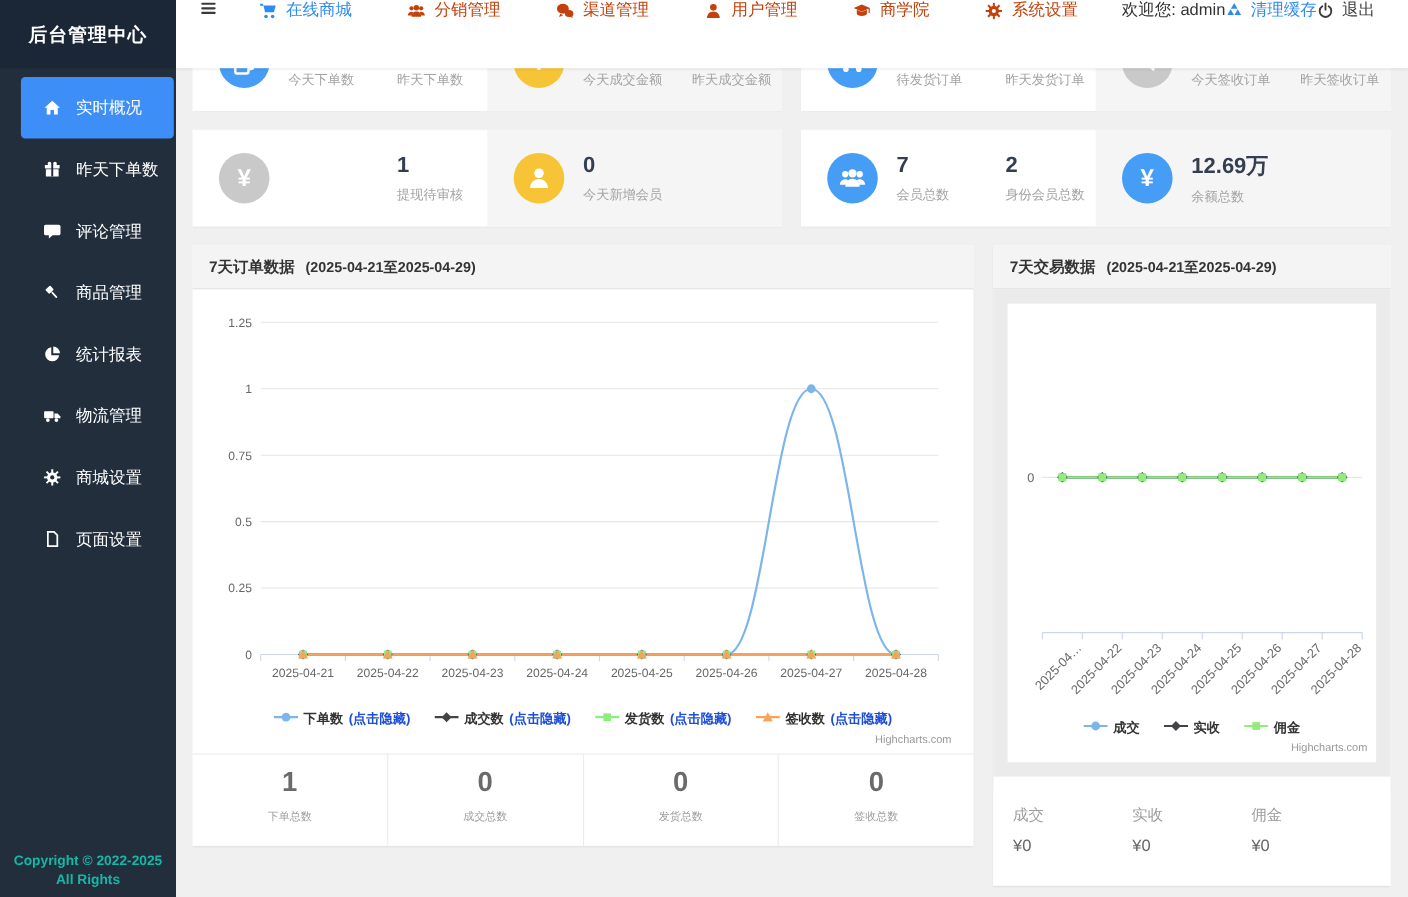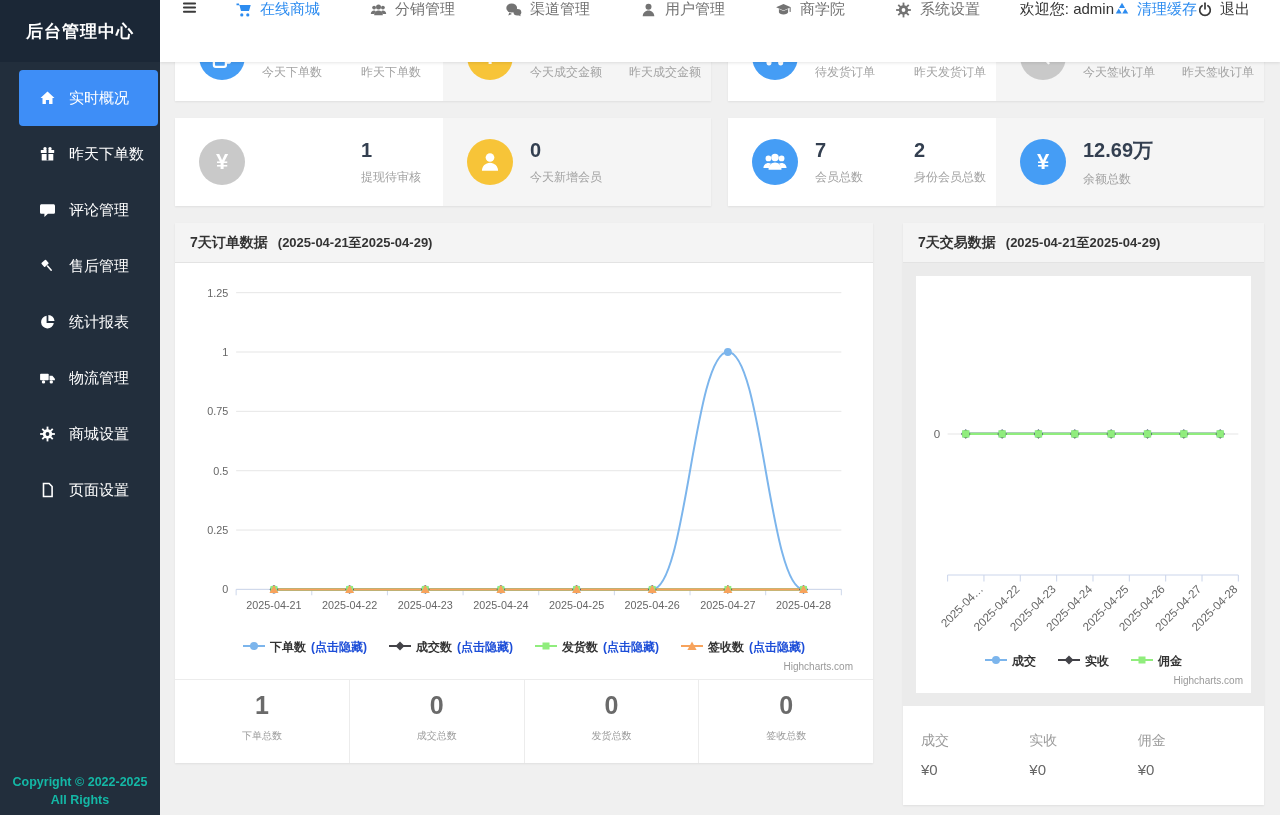--- a/index.html
+++ b/index.html
@@ -37,21 +37,21 @@
   }
   
   .navbar {
     position:fixed; left:160px; right:0; top:0; height:62px;
     background:#fff; display:flex; align-items:flex-start; z-index:15;
     box-shadow:0 1px 3px rgba(0,0,0,.10); --bg:#fff;
   }
   .hamburger { padding:0 6px 0 22px; display:flex; align-items:center; cursor:pointer; color:#3a3a3a; border:none; background:none; }
   .hamburger svg { width:15px; height:15px; }
   .topmenu { display:flex; align-items:center; gap:50px; margin-left:32px; }
-  .top-item { display:flex; align-items:center; gap:8px; font-size:15px; color:#737373; cursor:pointer; white-space:nowrap; }
+  .top-item { display:flex; align-items:center; gap:8px; font-size:15px; color:#c2410c; cursor:pointer; white-space:nowrap; }
   .top-item .icn { width:17px; height:16px; display:inline-flex; }
   .top-item .icn svg { width:100%; height:100%; }
   .top-item.active { color:#2d8cf0; }
   .nav-right { margin-left:auto; display:flex; align-items:center; padding-right:30px; font-size:15px; }
   .nav-link { display:flex; align-items:center; gap:7px; color:#3a3a3a; cursor:pointer; text-decoration:none; white-space:nowrap; }
   .nav-link .icn { width:16px; height:16px; display:inline-flex; }
   .nav-link .icn svg { width:100%; height:100%; }
   .nav-link.blue { color:#2d8cf0; }
   .welcome { color:#333; }
   
@@ -64,21 +64,21 @@
     width:46px; height:46px; border-radius:50%; flex:none;
     display:flex; align-items:center; justify-content:center; color:#fff;
   }
   .card-icon svg { width:24px; height:24px; }
   .yen-glyph { font-size:22px; font-weight:bold; color:#fff; line-height:1; }
   .stats { flex:1; display:flex; }
   .stat { width:50%; padding-left:17px; }
   .stat .v { font-size:20px; font-weight:bold; color:#333f50; }
   .stat .l { font-size:12px; color:#a3a3a3; margin-top:7px; white-space:nowrap; }
   
-  .charts { display:flex; gap:30px; align-items:flex-start; }
+  .charts { display:flex; gap:18px; align-items:flex-start; }
   .panel { background:#fff; box-shadow:0 1px 2px rgba(0,0,0,.07); }
   .panel-left { flex:1; }
   .panel-right { width:361px; flex:none; }
   .panel-h {
     height:40px; background:#f4f4f4; border-bottom:1px solid #e3e3e3;
     display:flex; align-items:center; padding:0 15px; gap:10px;
     font-size:14px; font-weight:bold; color:#333;
   }
   .panel-h .sub { font-size:13px; }
   .panel-left .panel-body { padding:12px 12px 0; }
@@ -136,21 +136,21 @@
       </div>
       <div class="side-item">
         <span class="icn">
           <svg viewBox="0 0 16 16" fill="currentColor">
             <g transform="rotate(-42 8 8)">
               <rect x="5" y="1.8" width="5.9" height="5.2" rx="0.8"></rect>
               <rect x="7.2" y="7.3" width="1.6" height="7" rx="0.7"></rect>
             </g>
           </svg>
         </span>
-        <span>售后管理</span>
+        <span>商品管理</span>
       </div>
       <div class="side-item">
         <span class="icn">
           <svg viewBox="0 0 16 16" fill="currentColor">
             <path d="M7.1 1.7A6.4 6.4 0 1 0 14.3 8.9H7.1z"></path>
             <path d="M8.9 1a6.4 6.4 0 0 1 6.1 6.1H8.9z"></path>
           </svg>
         </span>
         <span>统计报表</span>
       </div>

